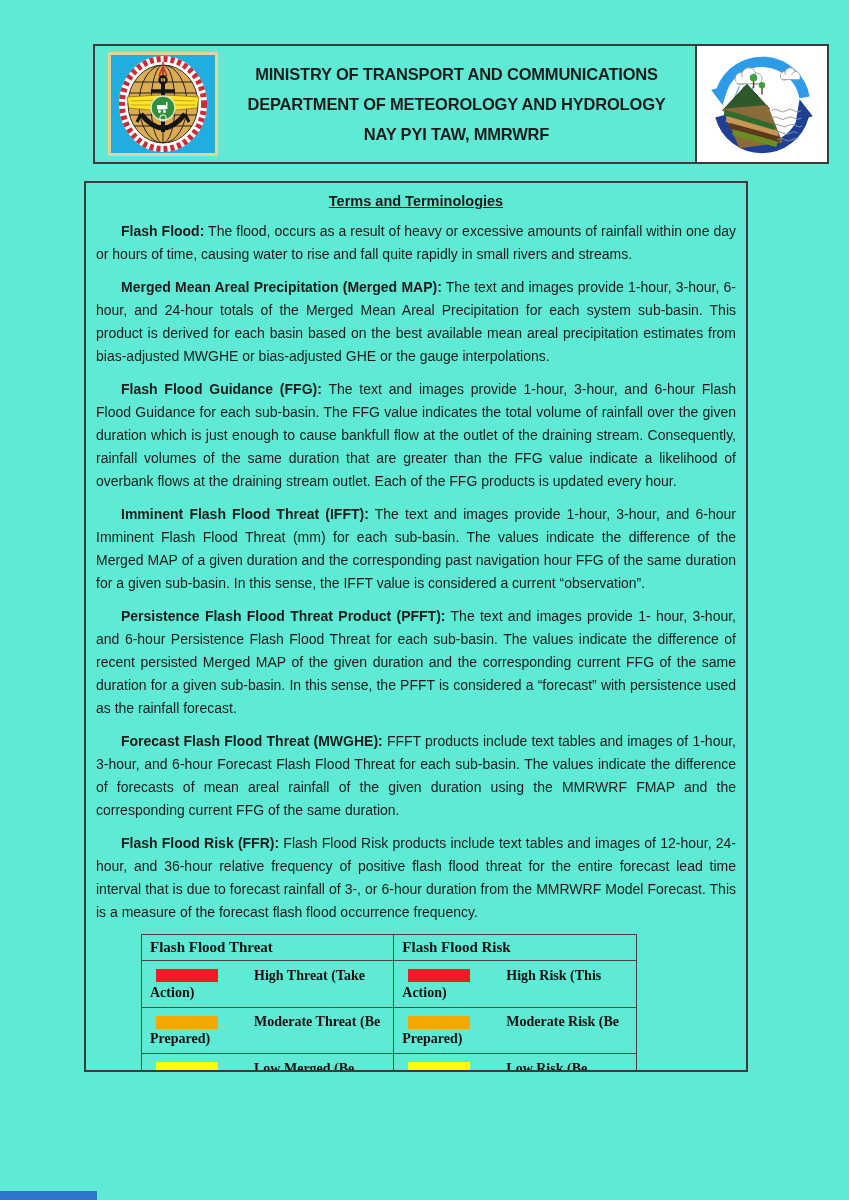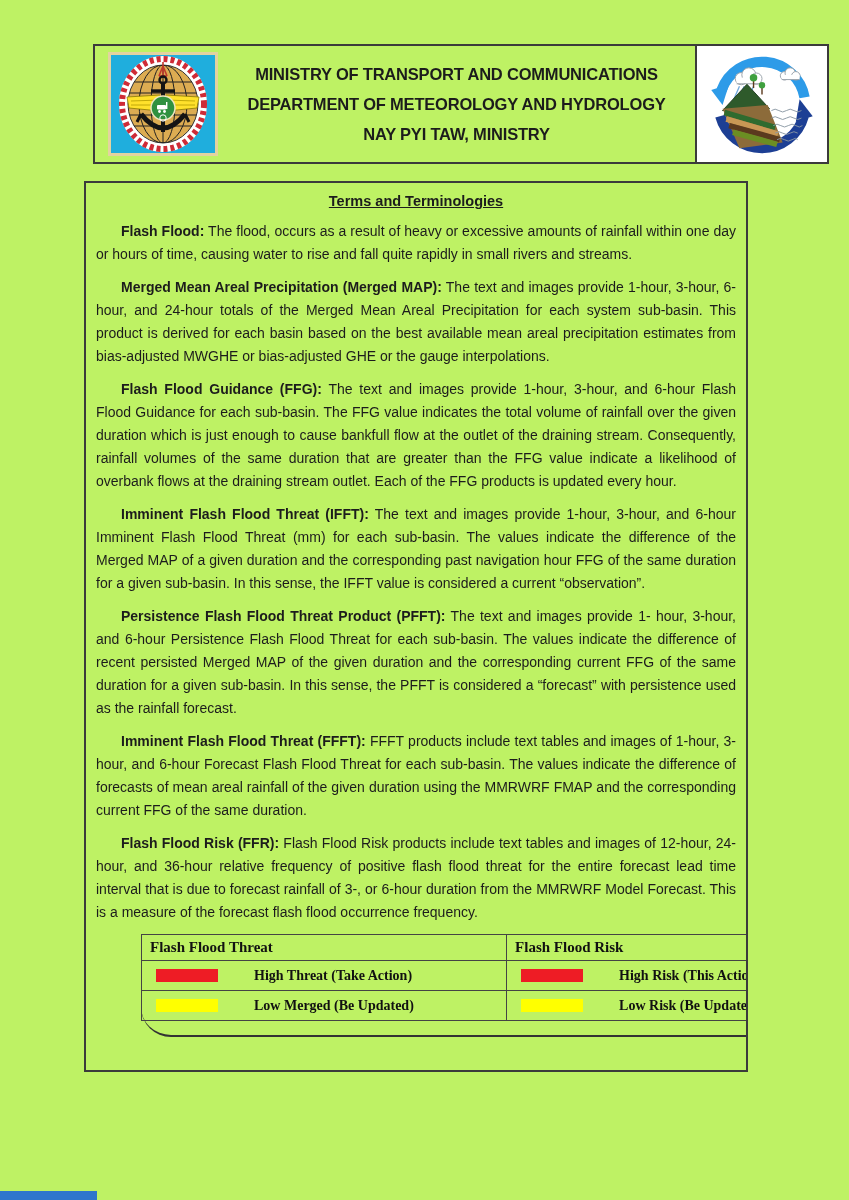--- a/index.html
+++ b/index.html
@@ -1,18 +1,18 @@
 <!DOCTYPE html>
 <html><head>
 <meta charset="utf-8">
 <style>
   * { margin:0; padding:0; box-sizing:border-box; }
   html,body { background:#fff; }
   .page {
-    position:relative; width:849px; height:1200px; background:#bef264;
+    position:relative; width:849px; height:1200px; background:#5eead4;
     font-family:"Liberation Sans", sans-serif; color:#1c1c1c; overflow:hidden;
   }
 
   
   .header-row { position:absolute; left:93px; top:44px; display:flex; }
   .header-box {
     width:604px; height:120px; border:2px solid #3b3b3b;
     display:flex; align-items:center;
   }
   .ministry-logo { margin-left:13px; width:110px; height:104px; flex:0 0 auto; }
@@ -30,21 +30,21 @@
     border:2px solid #3b3b3b; padding:8px 10px 0 10px; overflow:hidden;
   }
   .section-title {
     text-align:center; font-weight:bold; font-size:14.5px;
     text-decoration:underline; margin:2px 0 11px 0;
   }
   .para { font-size:14px; line-height:23px; text-align:justify; margin:0 0 10px 0; }
   .term { font-weight:bold;margin-left:25px; }
 
   
-  .table-wrap { width:708px; margin:3px 0 0 45px; border-bottom:2px solid #333; padding-bottom:14px;border-radius:30px; }
+  .table-wrap { width:496px; margin:3px 0 0 45px; border-bottom:2px solid #333; padding-bottom:14px;border-radius:30px; }
   .legend-table {
     width:100%; border-collapse:collapse;
     font-family:"Liberation Serif", serif; font-weight:bold; color:#111;
   }
   .legend-table th, .legend-table td { border:1.5px solid #444; }
   .legend-table th { text-align:left; font-size:15px; padding:4px 8px; }
   .legend-table td { font-size:14px; padding:6px 8px; }
   .swatch { display:inline-block; width:62px; height:13px; margin:0 22px 0 6px; vertical-align:middle; }
   .cell-label { vertical-align:middle;margin-left:14px; }
 
@@ -115,21 +115,21 @@
           <rect x="49" y="53" width="9" height="4.5" rx="1"></rect>
           <rect x="58" y="50" width="1.4" height="7"></rect>
           <circle cx="51.5" cy="59.5" r="1.4"></circle>
           <circle cx="56.5" cy="59.5" r="1.4"></circle>
         </g>
         <circle cx="55" cy="66" r="3.2" fill="none" stroke="#ffffff" stroke-width="1"></circle>
       </svg>
       <div class="header-text">
         <div>MINISTRY OF TRANSPORT AND COMMUNICATIONS</div>
         <div>DEPARTMENT OF METEOROLOGY AND HYDROLOGY</div>
-        <div>NAY PYI TAW, MINISTRY</div>
+        <div>NAY PYI TAW, MMRWRF</div>
       </div>
     </div>
 
     <div class="logo-box">
       <svg viewBox="0 0 132 114">
         <rect x="0" y="0" width="132" height="114" fill="#ffffff"></rect>
 
         <path d="M22.8,42.4 A46,46 0 0 1 111.3,50" fill="none" stroke="#2d9be8" stroke-width="11"></path>
         <polygon points="12,42 31,36 24,58" fill="#2d9be8"></polygon>
 
@@ -188,36 +188,40 @@
     <p class="para"><span class="term">Flash Flood:</span> <span>The flood, occurs as a result of heavy or excessive amounts of rainfall within one day or hours of time, causing water to rise and fall quite rapidly in small rivers and streams.</span></p>
 
     <p class="para"><span class="term">Merged Mean Areal Precipitation (Merged MAP):</span> <span>The text and images provide 1-hour, 3-hour, 6-hour, and 24-hour totals of the Merged Mean Areal Precipitation for each system sub-basin. This product is derived for each basin based on the best available mean areal precipitation estimates from bias-adjusted MWGHE or bias-adjusted GHE or the gauge interpolations.</span></p>
 
     <p class="para"><span class="term">Flash Flood Guidance (FFG):</span> <span>The text and images provide 1-hour, 3-hour, and 6-hour Flash Flood Guidance for each sub-basin. The FFG value indicates the total volume of rainfall over the given duration which is just enough to cause bankfull flow at the outlet of the draining stream. Consequently, rainfall volumes of the same duration that are greater than the FFG value indicate a likelihood of overbank flows at the draining stream outlet. Each of the FFG products is updated every hour.</span></p>
 
     <p class="para"><span class="term">Imminent Flash Flood Threat (IFFT):</span> <span>The text and images provide 1-hour, 3-hour, and 6-hour Imminent Flash Flood Threat (mm) for each sub-basin. The values indicate the difference of the Merged MAP of a given duration and the corresponding past navigation hour FFG of the same duration for a given sub-basin. In this sense, the IFFT value is considered a current “observation”.</span></p>
 
     <p class="para"><span class="term">Persistence Flash Flood Threat Product (PFFT):</span> <span>The text and images provide 1- hour, 3-hour, and 6-hour Persistence Flash Flood Threat for each sub-basin. The values indicate the difference of recent persisted Merged MAP of the given duration and the corresponding current FFG of the same duration for a given sub-basin. In this sense, the PFFT is considered a “forecast” with persistence used as the rainfall forecast.</span></p>
 
-    <p class="para"><span class="term">Imminent Flash Flood Threat (FFFT):</span> <span>FFFT products include text tables and images of 1-hour, 3-hour, and 6-hour Forecast Flash Flood Threat for each sub-basin. The values indicate the difference of forecasts of mean areal rainfall of the given duration using the MMRWRF FMAP and the corresponding current FFG of the same duration.</span></p>
+    <p class="para"><span class="term">Forecast Flash Flood Threat (MWGHE):</span> <span>FFFT products include text tables and images of 1-hour, 3-hour, and 6-hour Forecast Flash Flood Threat for each sub-basin. The values indicate the difference of forecasts of mean areal rainfall of the given duration using the MMRWRF FMAP and the corresponding current FFG of the same duration.</span></p>
 
     <p class="para"><span class="term">Flash Flood Risk (FFR):</span> <span>Flash Flood Risk products include text tables and images of 12-hour, 24-hour, and 36-hour relative frequency of positive flash flood threat for the entire forecast lead time interval that is due to forecast rainfall of 3-, or 6-hour duration from the MMRWRF Model Forecast. This is a measure of the forecast flash flood occurrence frequency.</span></p>
 
     <div class="table-wrap">
       <table class="legend-table">
         <thead>
           <tr>
             <th>Flash Flood Threat</th>
             <th>Flash Flood Risk</th>
           </tr>
         </thead>
         <tbody>
           <tr>
             <td><span class="swatch" style="background-color: rgb(238, 28, 37);"></span><span class="cell-label">High Threat (Take Action)</span></td>
             <td><span class="swatch" style="background-color: rgb(238, 28, 37);"></span><span class="cell-label">High Risk (This Action)</span></td>
+          </tr>
+          <tr>
+            <td><span class="swatch" style="background-color: rgb(245, 168, 0);"></span><span class="cell-label">Moderate Threat (Be Prepared)</span></td>
+            <td><span class="swatch" style="background-color: rgb(245, 168, 0);"></span><span class="cell-label">Moderate Risk (Be Prepared)</span></td>
           </tr>
           <tr>
             <td><span class="swatch" style="background-color: rgb(255, 255, 0);"></span><span class="cell-label">Low Merged (Be Updated)</span></td>
             <td><span class="swatch" style="background-color: rgb(255, 255, 0);"></span><span class="cell-label">Low Risk (Be Updated)</span></td>
           </tr>
         </tbody>
       </table>
     </div>
   </div>
 

